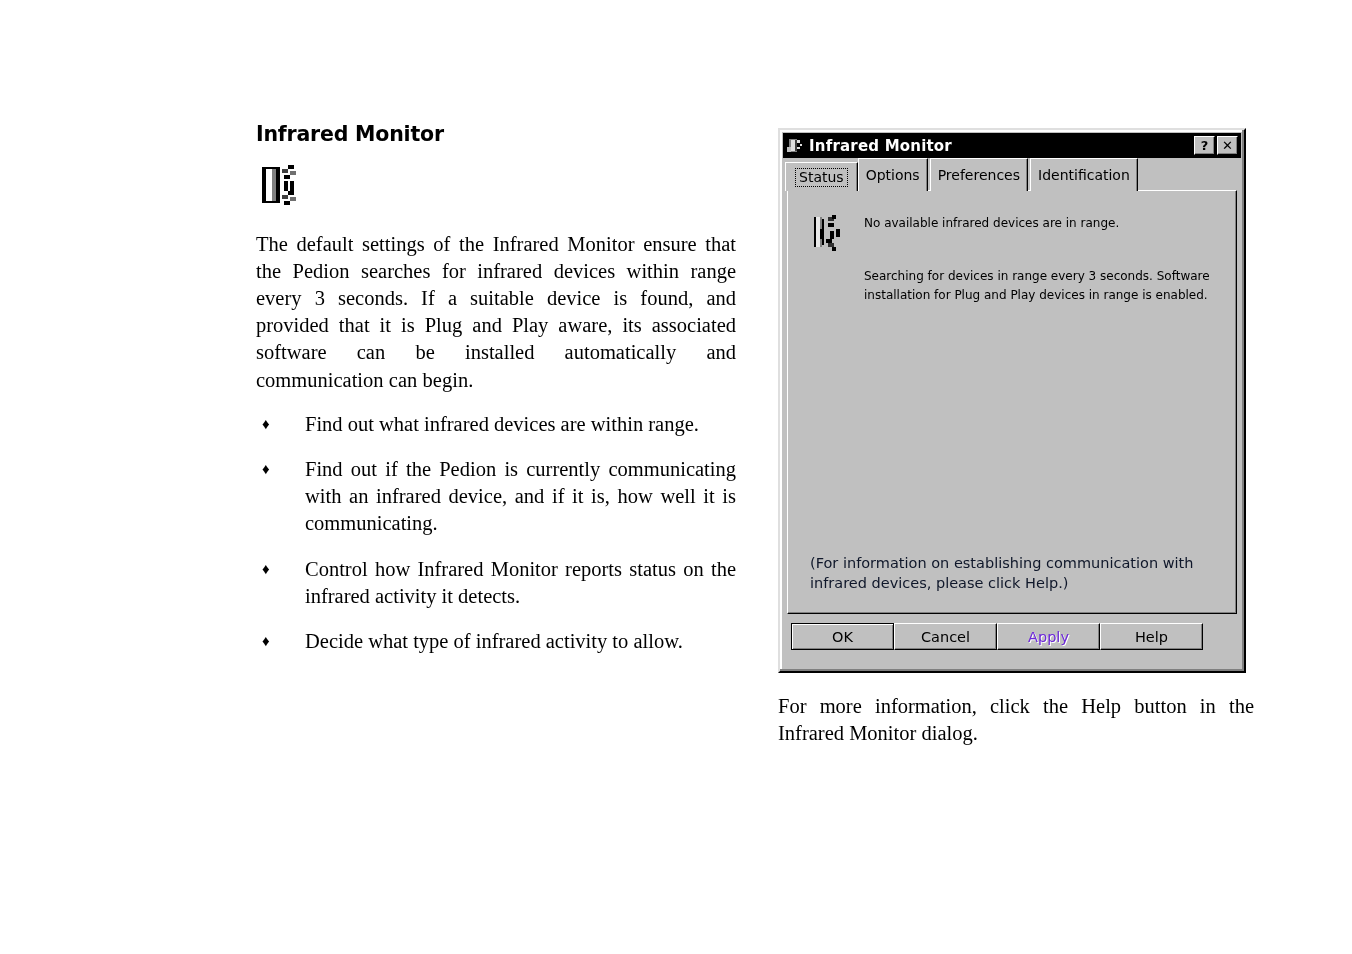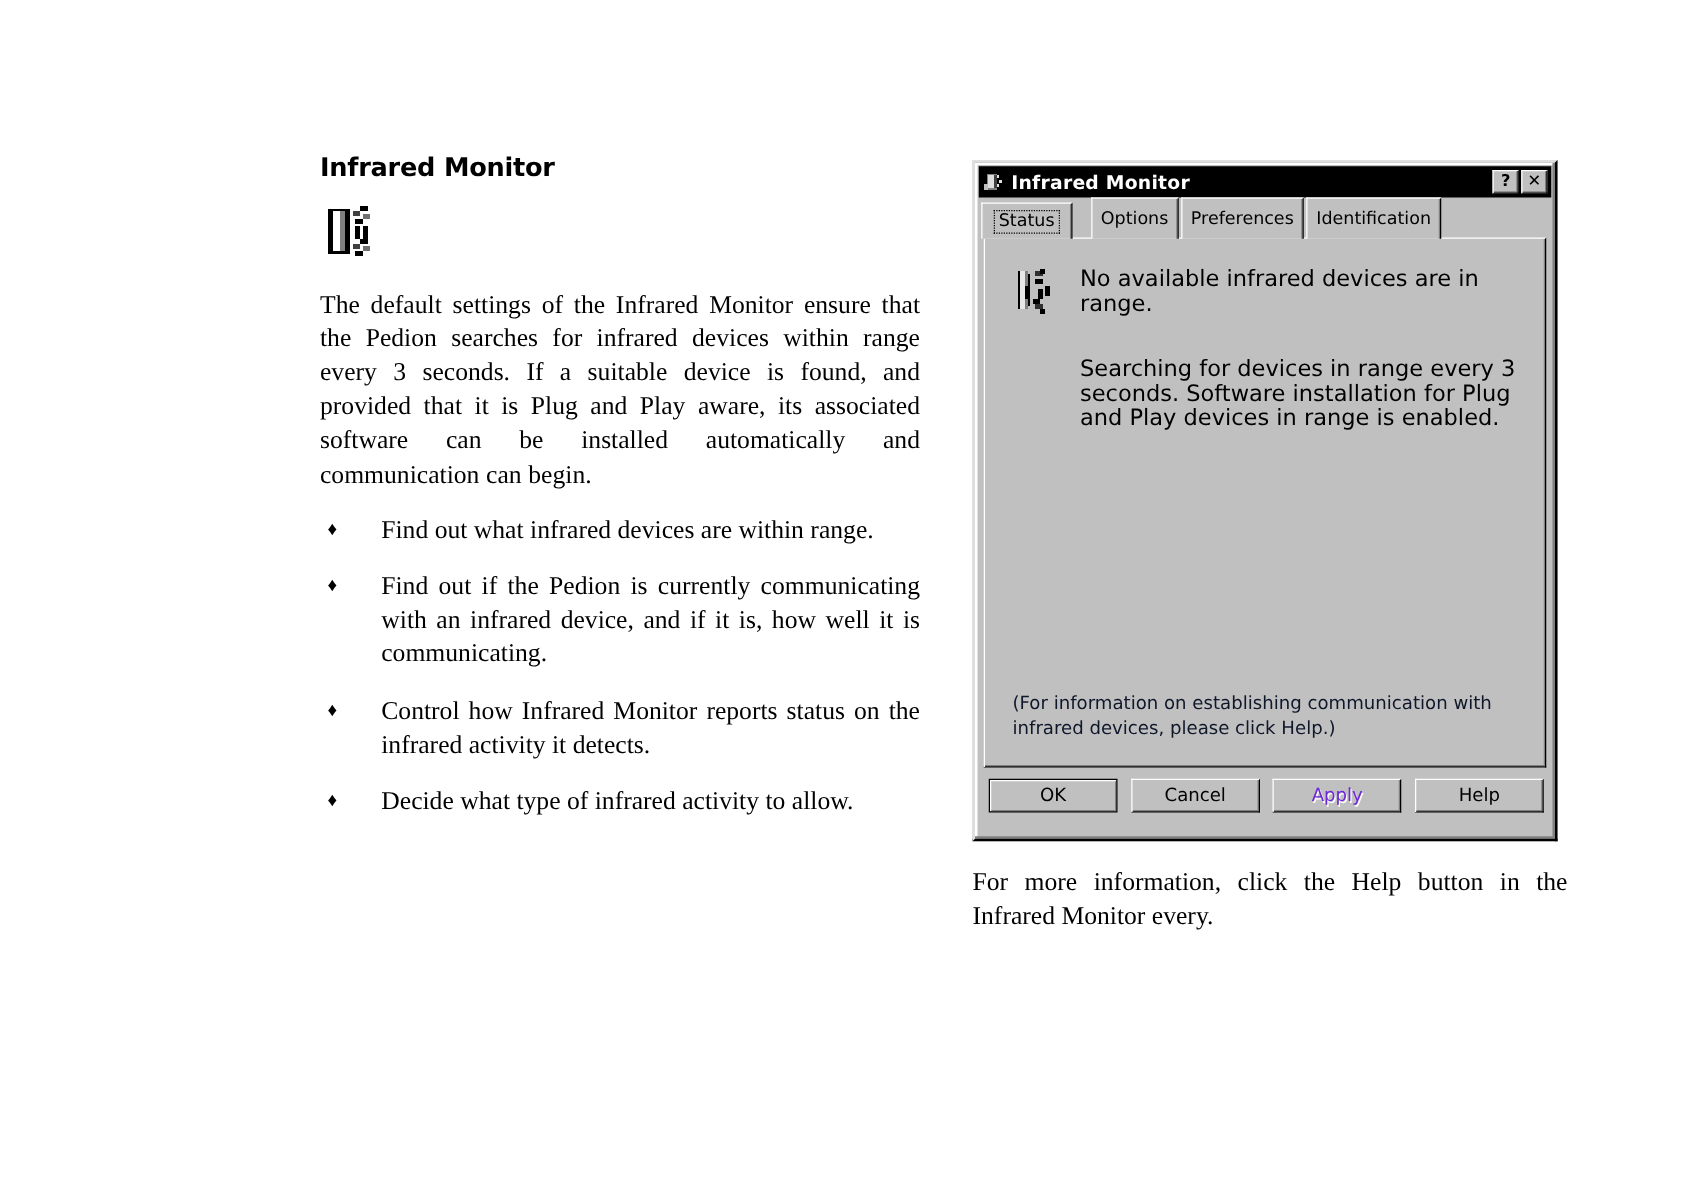--- a/index.html
+++ b/index.html
@@ -170,21 +170,21 @@
     border-left: 1px solid #ffffff;
     border-right: 1px solid #000000;
     border-bottom: none;
     box-shadow: inset -1px 0 0 #808080;
     position: relative;
     white-space: nowrap;
   }
   .tab.active {
     height: 26px;
     margin-left: -2px;
-    margin-right: 15px;
+    margin-right: 0;
     padding: 14px 9px;
     z-index: 4;
     font-size: 14px;
   }
   .tab.active .tab-focus {
     border: 1px dotted #000000;
     padding: 1px 3px;
     display: block;
     line-height: 15px;
   }
@@ -212,40 +212,40 @@
     width: 34px;
     height: 42px;
     flex: 0 0 auto;
     margin-right: 18px;
   }
   .status-msgs {
     flex: 1 1 auto;
     padding-top: 1px;
   }
   .status-line {
-    font-size: 18px;
+    font-size: 12px;
     line-height: 19.5px;
     color: #000000;
   }
   .status-line.spaced { margin-top: 33px; }
 
   .help-note {
     position: absolute;
     left: 22px;
     bottom: 20px;
     width: 400px;
     font-size: 14.5px;
     line-height: 19.5px;
     color: #0f172a;
   }
 
   
   .btn-row {
     display: flex;
-    justify-content: space-between;
+    justify-content: flex-start;
     margin: 9px 6px 0 8px;
   }
   .btn {
     width: 103px;
     height: 27px;
     background: #c0c0c0;
     font-family: "DejaVu Sans", "Liberation Sans", sans-serif;
     font-size: 14.5px;
     color: #000000;
     display: flex;
@@ -401,14 +401,14 @@
     </div>
 
     <div class="btn-row">
       <div class="btn default">OK</div>
       <div class="btn">Cancel</div>
       <div class="btn disabled">Apply</div>
       <div class="btn">Help</div>
     </div>
   </div>
 
-  <p class="caption-par">For more information, click the Help button in the Infrared Monitor every.</p>
+  <p class="caption-par">For more information, click the Help button in the Infrared Monitor dialog.</p>
 </div>
 
 </body></html>

